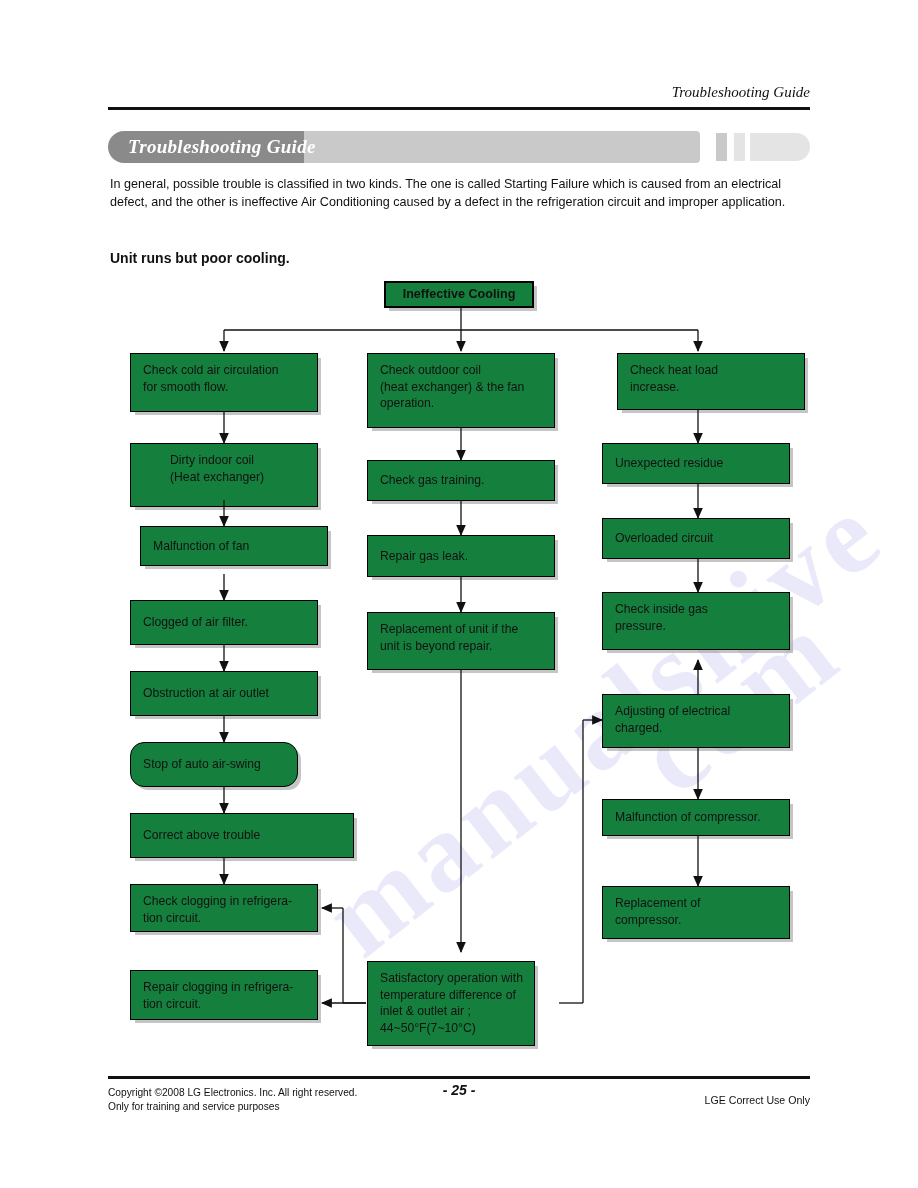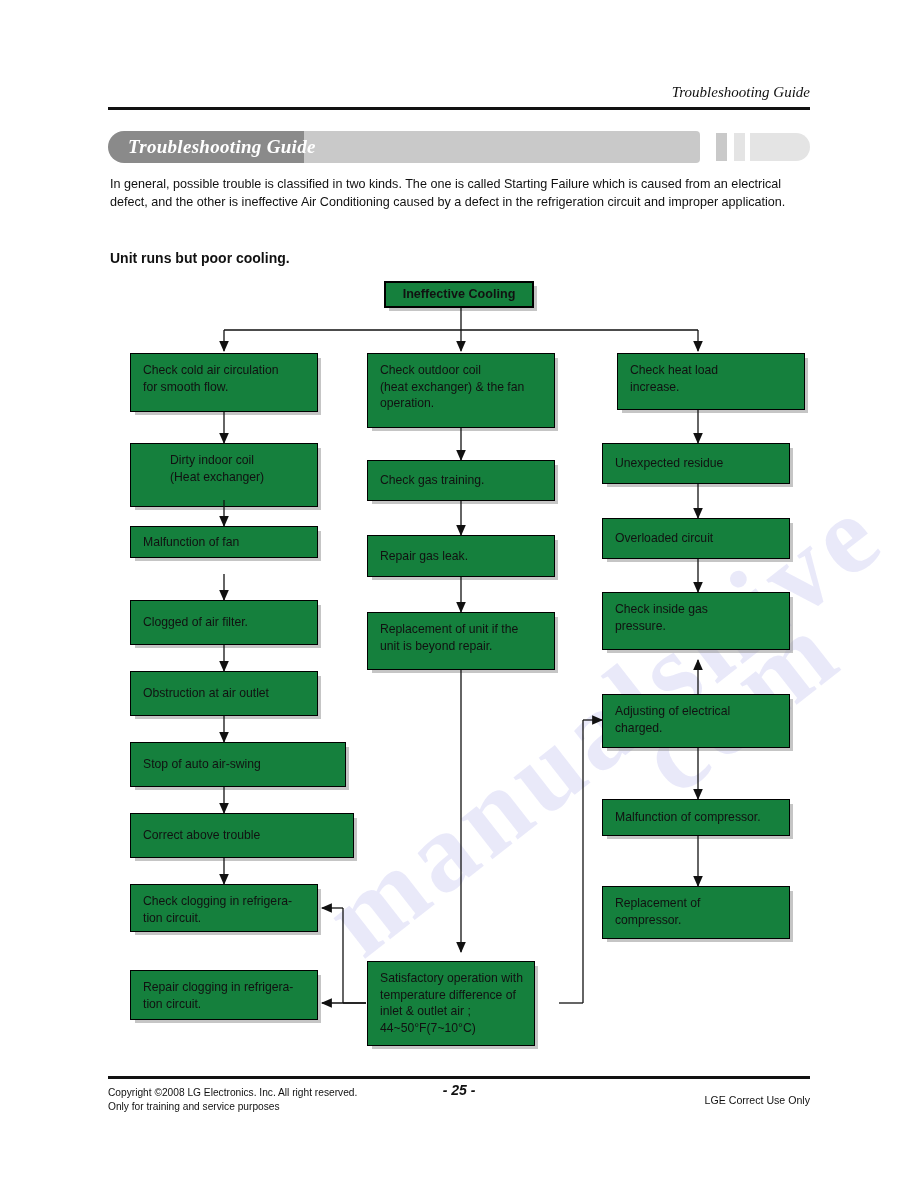--- a/index.html
+++ b/index.html
@@ -219,24 +219,24 @@
   </svg>
 
   <div class="chart">
 
     <div class="node center" style="left:384px;top:281px;width:150px;height:27px;">Ineffective Cooling</div>
 
     <div class="node" style="left:130px;top:353px;width:188px;height:59px;">Check cold air circulation
 for smooth flow.</div>
     <div class="node" style="left:130px;top:443px;width:188px;height:64px;padding-left:39px;">Dirty indoor coil
 (Heat exchanger)</div>
-    <div class="node mid" style="left:130px;top:526px;width:188px;height:32px;">Malfunction of fan</div>
+    <div class="node mid" style="left:140px;top:526px;width:188px;height:40px;">Malfunction of fan</div>
     <div class="node mid" style="left:130px;top:600px;width:188px;height:45px;">Clogged of air filter.</div>
     <div class="node mid" style="left:130px;top:671px;width:188px;height:45px;">Obstruction at air outlet</div>
-    <div class="node mid" style="left:130px;top:742px;width:216px;height:45px;">Stop of auto air-swing</div>
+    <div class="node mid" style="left:130px;top:742px;width:168px;height:45px;border-radius:14px;">Stop of auto air-swing</div>
     <div class="node mid" style="left:130px;top:813px;width:224px;height:45px;">Correct above trouble</div>
     <div class="node" style="left:130px;top:884px;width:188px;height:48px;">Check clogging in refrigera-
 tion circuit.</div>
     <div class="node" style="left:130px;top:970px;width:188px;height:50px;">Repair clogging in refrigera-
 tion circuit.</div>
 
     <div class="node" style="left:367px;top:353px;width:188px;height:75px;">Check outdoor coil
 (heat exchanger) &amp; the fan
 operation.</div>
     <div class="node mid" style="left:367px;top:460px;width:188px;height:41px;">Check gas training.</div>

